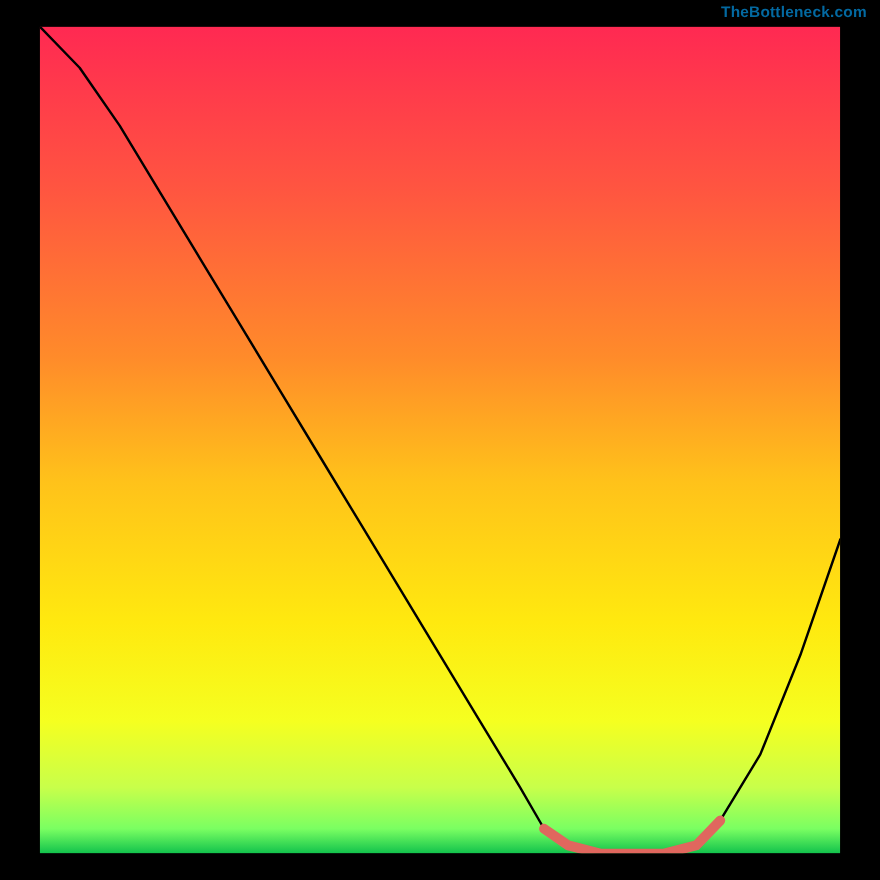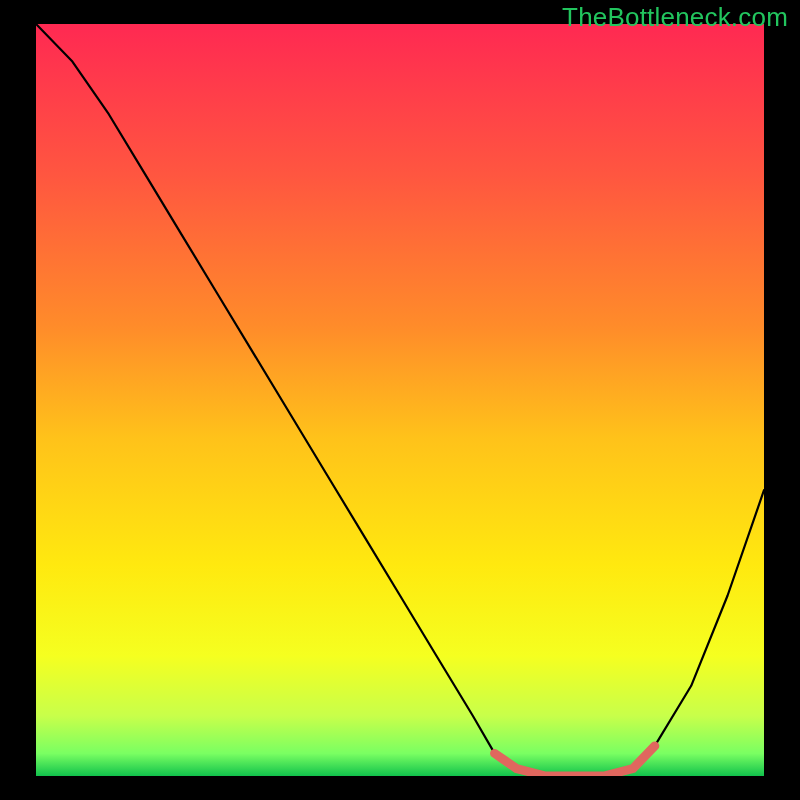--- a/index.html
+++ b/index.html
@@ -14,23 +14,23 @@
   .frame {
     position: relative;
     width: 800px;
     height: 800px;
     background: #000;
   }
   .watermark {
     position: absolute;
     top: 2px;
     right: 12px;
-    color: #22c55e;
-    font-size: 26px;
-    font-weight: 400;
+    color: #0369a1;
+    font-size: 14px;
+    font-weight: 700;
     letter-spacing: 0.2px;
     z-index: 20;
   }
   .plot-area {
     position: absolute;
     left: 36px;
     top: 24px;
     width: 728px;
     height: 752px;
     overflow: hidden;

